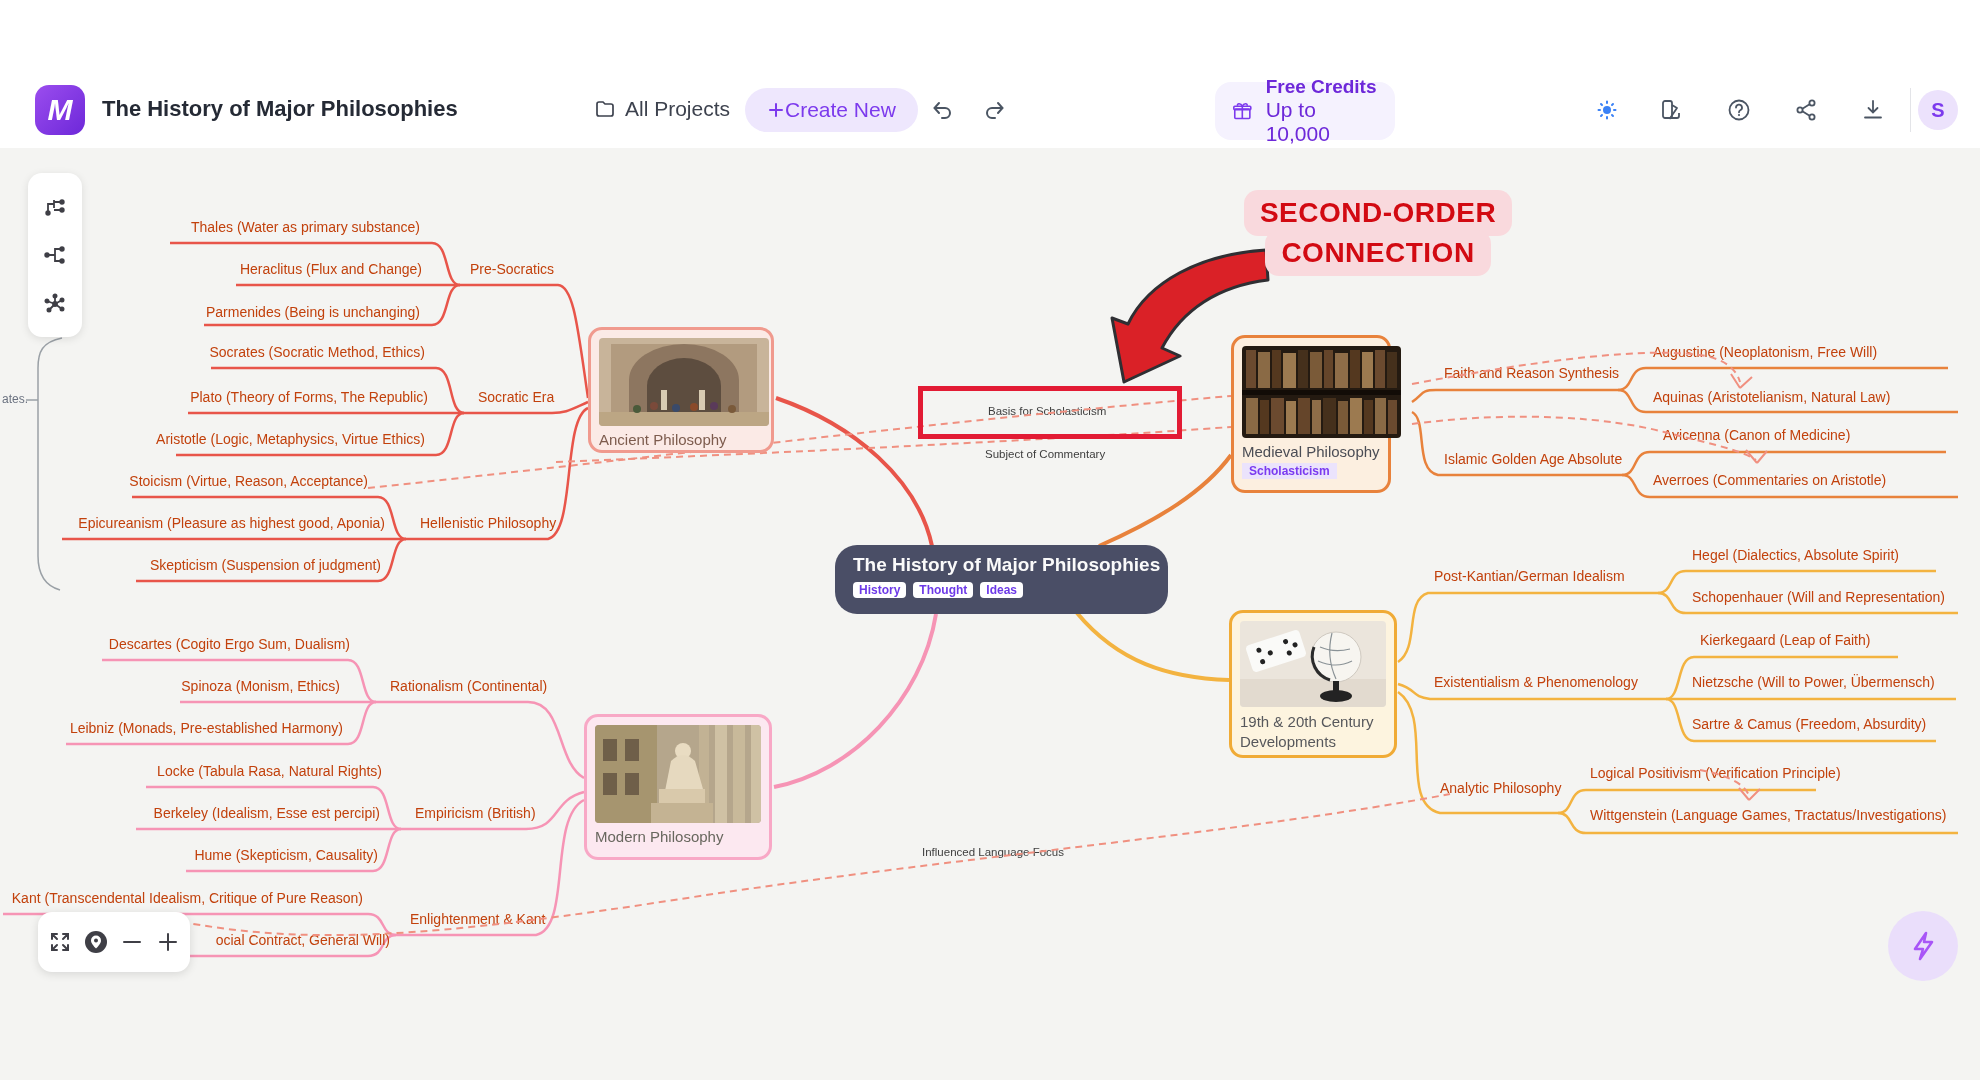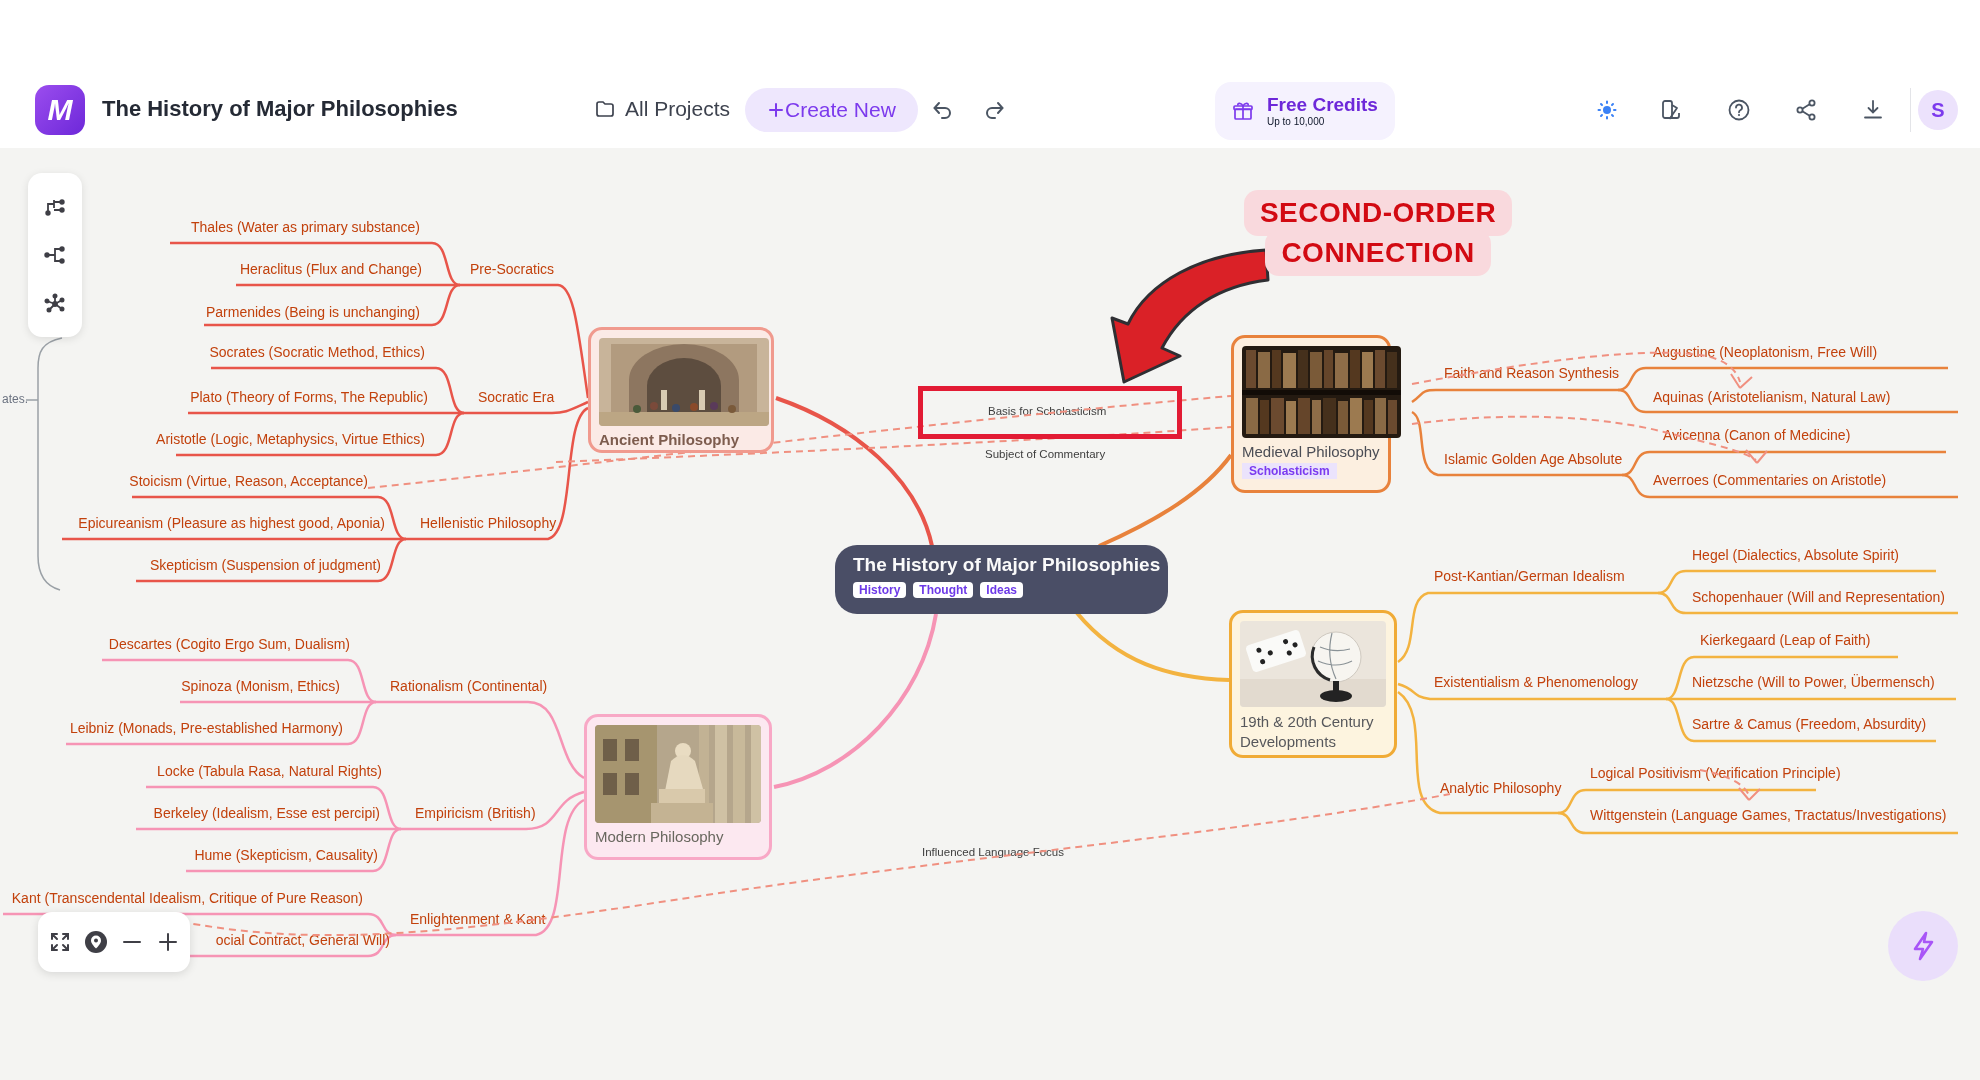--- a/index.html
+++ b/index.html
@@ -15,21 +15,21 @@
   #app-title { left:102px; top:96px; font-size:22px; font-weight:700; color:#252a35; }
   #all-projects { left:594px; top:97px; gap:9px; font-size:21px; color:#3d424e; cursor:pointer; }
   #create-new { left:745px; top:88px; height:44px; padding:0 22px; border-radius:22px; background:#eee7fd;
                 color:#7c3aed; font-size:21px; gap:0; cursor:pointer; }
   .hd-icon-btn { width:34px; height:34px; justify-content:center; cursor:pointer; }
   #undo { left:925px; top:93px; } #redo { left:978px; top:93px; }
   #credits-pill { left:1215px; top:82px; width:180px; height:58px; border-radius:16px; background:#f5f2fe;
                   padding:0 16px; gap:12px; cursor:pointer; }
   #credits-text { display:flex; flex-direction:column; line-height:1.15; }
   #credits-title { font-size:19px; font-weight:700; color:#6d28d9; }
-  #credits-sub { font-size:10px; color:#0f172a; }
+  #credits-sub { font-size:21px; color:#6d28d9; }
   #theme-btn { left:1590px; top:93px; } #palette-btn { left:1654px; top:93px; }
   #help-btn { left:1722px; top:93px; } #share-btn { left:1789px; top:93px; } #download-btn { left:1856px; top:93px; }
   #hd-divider { position:absolute; left:1910px; top:88px; width:1px; height:44px; background:#e3e4e8; }
   #avatar { left:1918px; top:90px; width:40px; height:40px; border-radius:50%; background:#ece2fc;
             justify-content:center; color:#7c3aed; font-weight:700; font-size:20px; cursor:pointer; }
 
   
   #toolbar-left { position:absolute; left:28px; top:173px; width:54px; height:164px; background:#fff;
                   border-radius:14px; box-shadow:0 2px 8px rgba(0,0,0,.10); z-index:20;
                   display:flex; flex-direction:column; align-items:center; justify-content:space-evenly; }
@@ -48,21 +48,21 @@
   #central-node { position:absolute; left:835px; top:545px; width:333px; height:69px; background:#4a4e66;
                   border-radius:22px; z-index:6; padding:9px 18px 0; cursor:pointer; }
   #central-title { font-size:19px; font-weight:600; color:#fafafa; white-space:nowrap; }
   #central-tags { display:flex; gap:7px; margin-top:6px; }
   .tag { background:#ffffff; color:#6d3ae8; font-size:12px; font-weight:600; padding:1px 6px; border-radius:4px; }
 
   
   .pic-node { position:absolute; border-radius:14px; z-index:6; padding:8px; cursor:pointer; }
   .pic-node svg.thumb { display:block; border-radius:4px; }
   .pic-label { font-size:15px; margin-top:5px; white-space:nowrap; }
-  #node-ancient  { left:588px; top:327px; width:186px; height:126px; background:#fbeae6; border:3px solid #f09a8e;font-weight:bold; }
+  #node-ancient  { left:588px; top:327px; width:186px; height:126px; background:#fbeae6; border:3px solid #f09a8e; }
   #node-ancient .pic-label { color:#7d5c4e; }
   #node-medieval { left:1231px; top:335px; width:160px; height:158px; background:#fcefe0; border:3px solid #e8823c; }
   #node-medieval .pic-label { color:#4b4d55; }
   #node-modern   { left:584px; top:714px; width:188px; height:146px; background:#fce8f0; border:3px solid #f8a8c6; }
   #node-modern .pic-label { color:#68675e; }
   #node-c1920    { left:1229px; top:610px; width:168px; height:148px; background:#fdf4df; border:3px solid #f0ab36; }
   #node-c1920 .pic-label { color:#57585c; line-height:20px; }
   #scholasticism-tag { display:inline-block; margin-top:3px; background:#ebe3fc; color:#7a3bf0; font-size:12px;
                        font-weight:600; padding:1px 7px; border-radius:0; }
 

